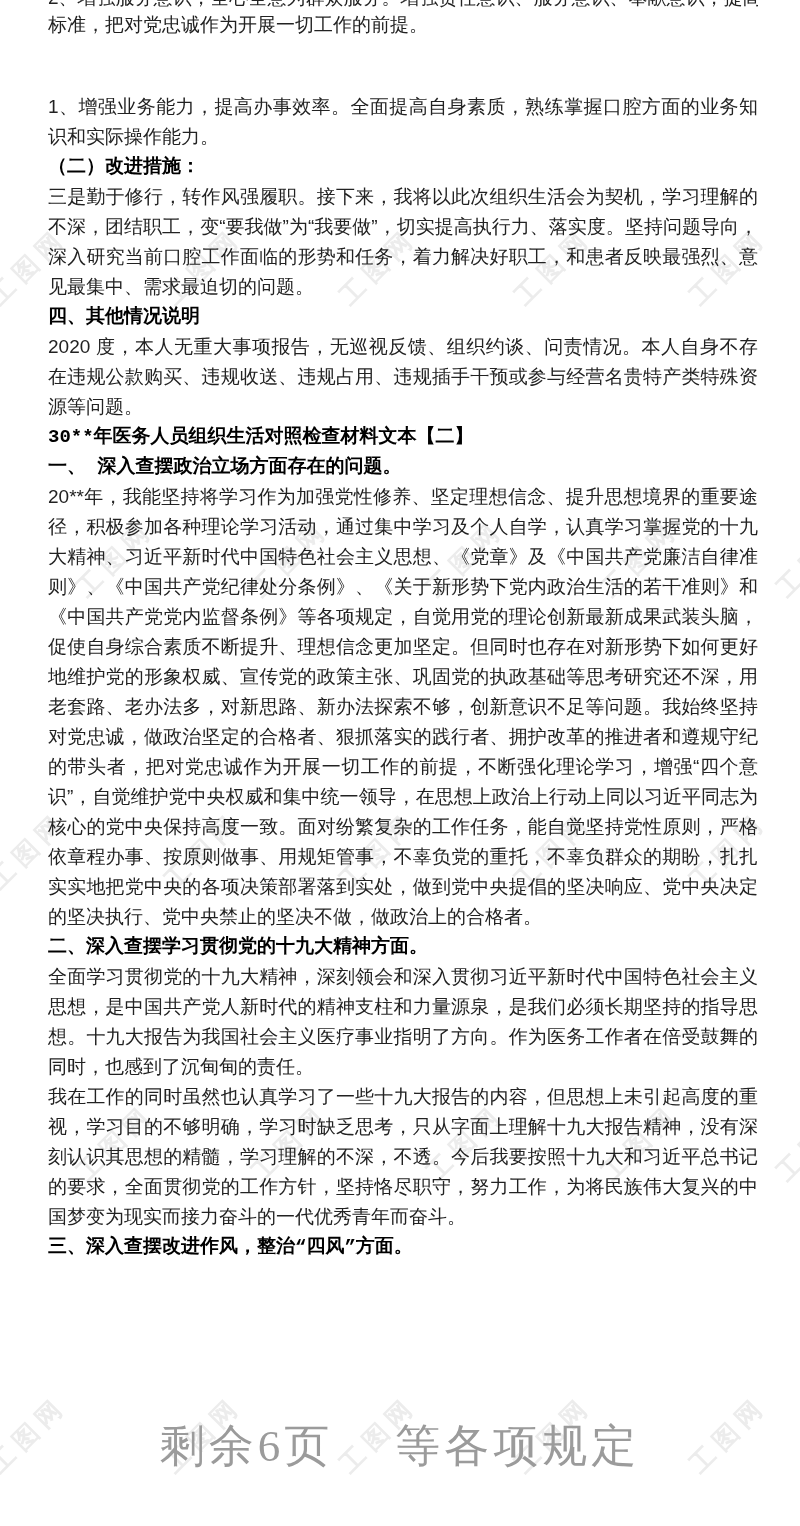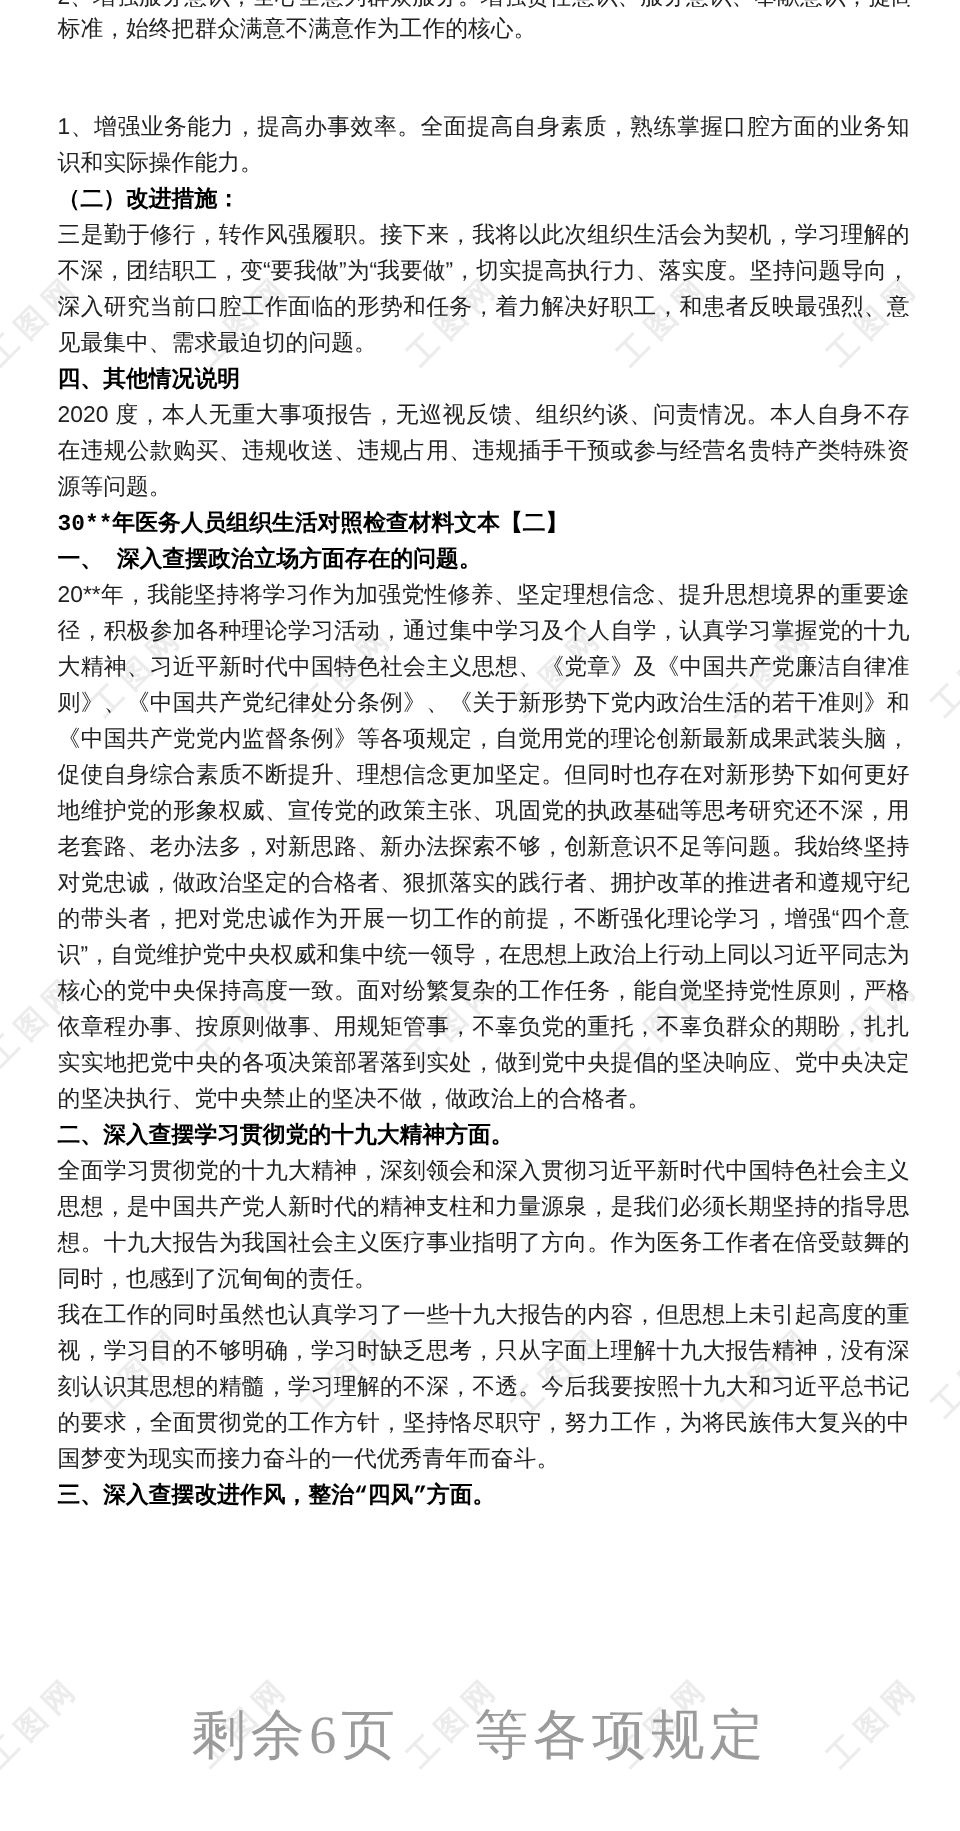--- a/index.html
+++ b/index.html
@@ -91,21 +91,21 @@
       <div class="wm" style="left: -20px; top: 1418px; color: rgb(236, 236, 236);">工图网</div>
       <div class="wm" style="left: 155px; top: 1418px; color: rgb(236, 236, 236);">工图网</div>
       <div class="wm" style="left: 330px; top: 1418px; color: rgb(236, 236, 236);">工图网</div>
       <div class="wm" style="left: 505px; top: 1418px; color: rgb(236, 236, 236);">工图网</div>
       <div class="wm" style="left: 680px; top: 1418px; color: rgb(236, 236, 236);">工图网</div>
     </div>
   <div class="doc" style="color: rgb(34, 34, 34);">
       <div class="peek">
         <span>2、增强服务意识，全心全意为群众服务。增强责任意识、服务意识、奉献意识，提高工作</span>
       </div>
-      <p class="body">标准，始终把群众满意不满意作为工作的核心。</p>
+      <p class="body">标准，把对党忠诚作为开展一切工作的前提。</p>
       <div class="spacer"></div>
       <p class="body">1、增强业务能力，提高办事效率。全面提高自身素质，熟练掌握口腔方面的业务知识和实际操作能力。</p>
       <p class="heading">（二）改进措施：</p>
       <p class="body">三是勤于修行，转作风强履职。接下来，我将以此次组织生活会为契机，学习理解的不深，团结职工，变“要我做”为“我要做”，切实提高执行力、落实度。坚持问题导向，深入研究当前口腔工作面临的形势和任务，着力解决好职工，和患者反映最强烈、意见最集中、需求最迫切的问题。</p>
       <p class="heading">四、其他情况说明</p>
       <p class="body">2020 度，本人无重大事项报告，无巡视反馈、组织约谈、问责情况。本人自身不存在违规公款购买、违规收送、违规占用、违规插手干预或参与经营名贵特产类特殊资源等问题。</p>
       <p class="heading">30**年医务人员组织生活对照检查材料文本【二】</p>
       <p class="heading">一、 深入查摆政治立场方面存在的问题。</p>
       <p class="body">20**年，我能坚持将学习作为加强党性修养、坚定理想信念、提升思想境界的重要途径，积极参加各种理论学习活动，通过集中学习及个人自学，认真学习掌握党的十九大精神、习近平新时代中国特色社会主义思想、《党章》及《中国共产党廉洁自律准则》、《中国共产党纪律处分条例》、《关于新形势下党内政治生活的若干准则》和《中国共产党党内监督条例》等各项规定，自觉用党的理论创新最新成果武装头脑，促使自身综合素质不断提升、理想信念更加坚定。但同时也存在对新形势下如何更好地维护党的形象权威、宣传党的政策主张、巩固党的执政基础等思考研究还不深，用老套路、老办法多，对新思路、新办法探索不够，创新意识不足等问题。我始终坚持对党忠诚，做政治坚定的合格者、狠抓落实的践行者、拥护改革的推进者和遵规守纪的带头者，把对党忠诚作为开展一切工作的前提，不断强化理论学习，增强“四个意识”，自觉维护党中央权威和集中统一领导，在思想上政治上行动上同以习近平同志为核心的党中央保持高度一致。面对纷繁复杂的工作任务，能自觉坚持党性原则，严格依章程办事、按原则做事、用规矩管事，不辜负党的重托，不辜负群众的期盼，扎扎实实地把党中央的各项决策部署落到实处，做到党中央提倡的坚决响应、党中央决定的坚决执行、党中央禁止的坚决不做，做政治上的合格者。</p>
       <p class="heading">二、深入查摆学习贯彻党的十九大精神方面。</p>

